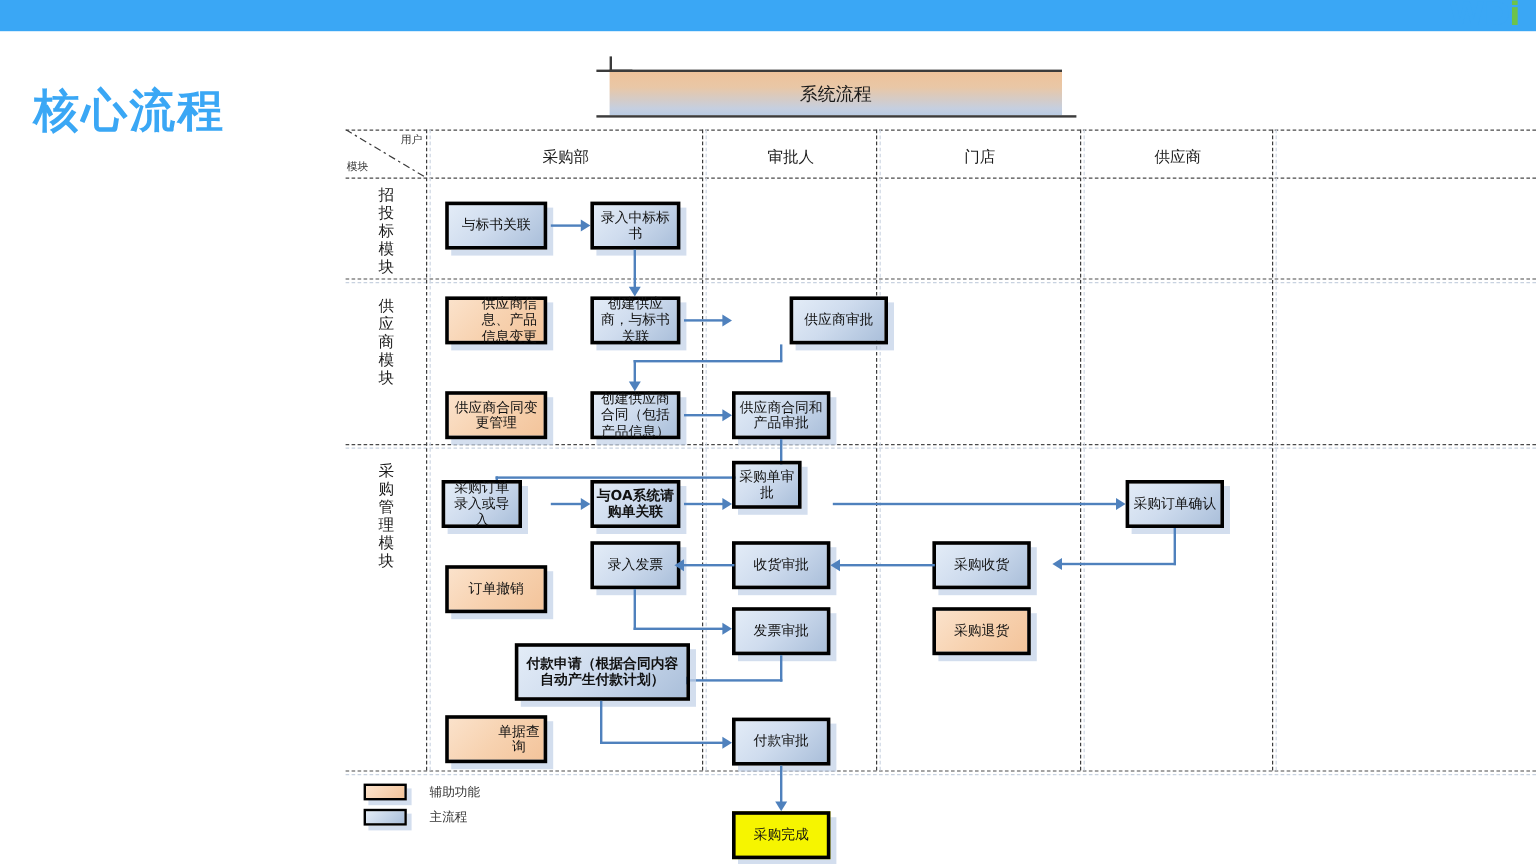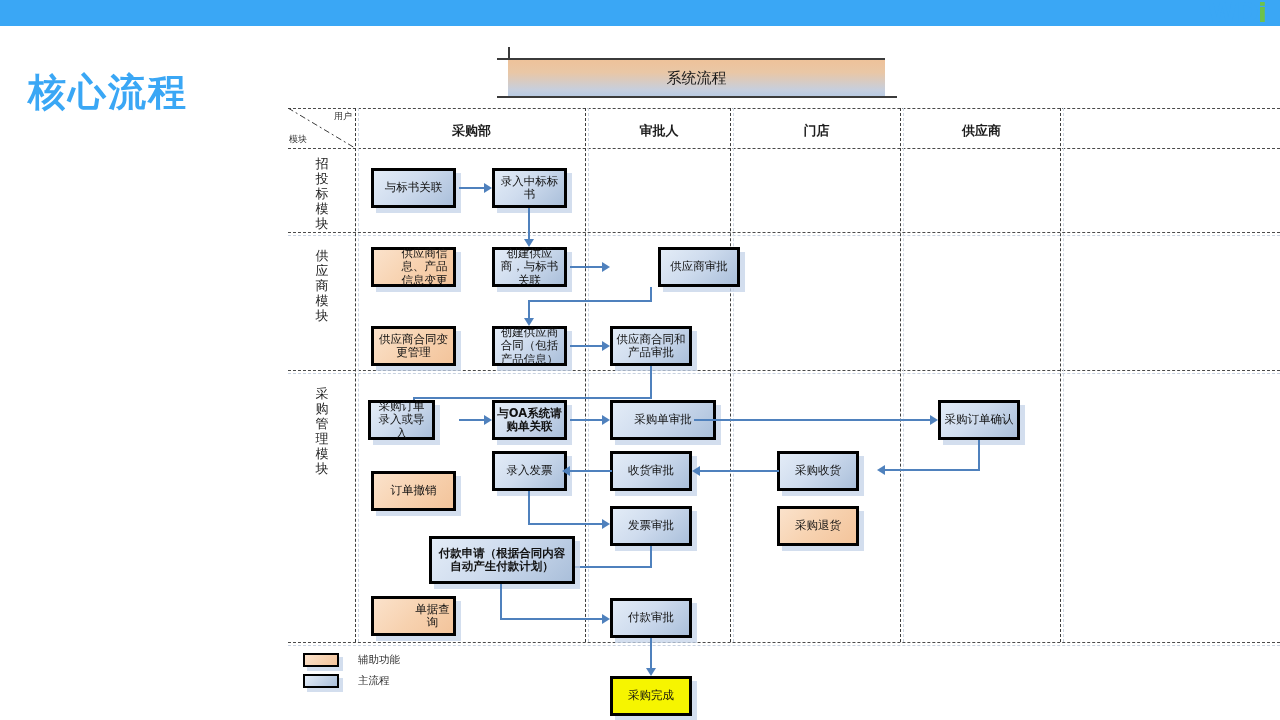--- a/index.html
+++ b/index.html
@@ -48,21 +48,20 @@
   }
   
   #grid { position:absolute; left:288px; top:108px; width:992px; height:540px; }
   .hline { position:absolute; left:0; height:0; border-top:1px dashed #4a4a4a; }
   .hline.lite { border-top:1px dashed #c8d2e0; }
   .vline { position:absolute; top:0; width:0; border-left:1px dashed #3b3b3b; }
   .vline.lite { border-left:1px dashed #cdd6e3; }
   .col-header {
     position:absolute; font-size:13px; color:#1d1d1d; text-align:center;
     font-family:"DejaVu Sans", sans-serif;
-    font-weight:bold;
   }
   #corner-cell { position:absolute; left:0; top:0; width:67px; height:40px; }
   #corner-cell .diag {
     position:absolute; left:0; top:0; width:100%; height:100%;
   }
   #corner-user { position:absolute; right:3px; top:2px; font-size:9px; color:#333;
     font-family:"DejaVu Sans", sans-serif;}
   #corner-mod { position:absolute; left:1px; bottom:2px; font-size:9px; color:#333;
     font-family:"DejaVu Sans", sans-serif;margin-top:32px;}
   .row-label {
@@ -181,21 +180,21 @@
   <div class="conn h" style="left:125px; top:289px; width:239px;"></div>
   <div class="conn v" style="left:125px; top:289px; height:28px;"></div>
   <div class="arrow down" style="left:121px; top:315px;"></div>
 
   <div class="node blue" style="left:80px; top:292px; width:67px; height:40px;">采购订单录入或导入</div>
   <div class="conn h" style="left:171px; top:311px; width:27px;"></div>
   <div class="arrow right" style="left:196px; top:307px;"></div>
   <div class="node blue bold" style="left:204px; top:292px; width:75px; height:40px;">与OA系统请购单关联</div>
   <div class="conn h" style="left:282px; top:311px; width:34px;"></div>
   <div class="arrow right" style="left:314px; top:307px;"></div>
-  <div class="node blue" style="left:322px; top:292px; width:106px; height:40px;">采购单审批</div>
+  <div class="node blue" style="left:322px; top:276px; width:58px; height:40px;">采购单审批</div>
 
   <div class="conn h" style="left:406px; top:311px; width:238px;"></div>
   <div class="arrow right" style="left:642px; top:307px;"></div>
   <div class="node blue" style="left:650px; top:292px; width:82px; height:40px;">采购订单确认</div>
 
   <div class="conn v" style="left:690px; top:332px; height:31px;"></div>
   <div class="conn h" style="left:597px; top:361px; width:95px;"></div>
   <div class="arrow left" style="left:589px; top:357px;"></div>
 
   <div class="node orange" style="left:83px; top:363px; width:85px; height:40px;">订单撤销</div>

